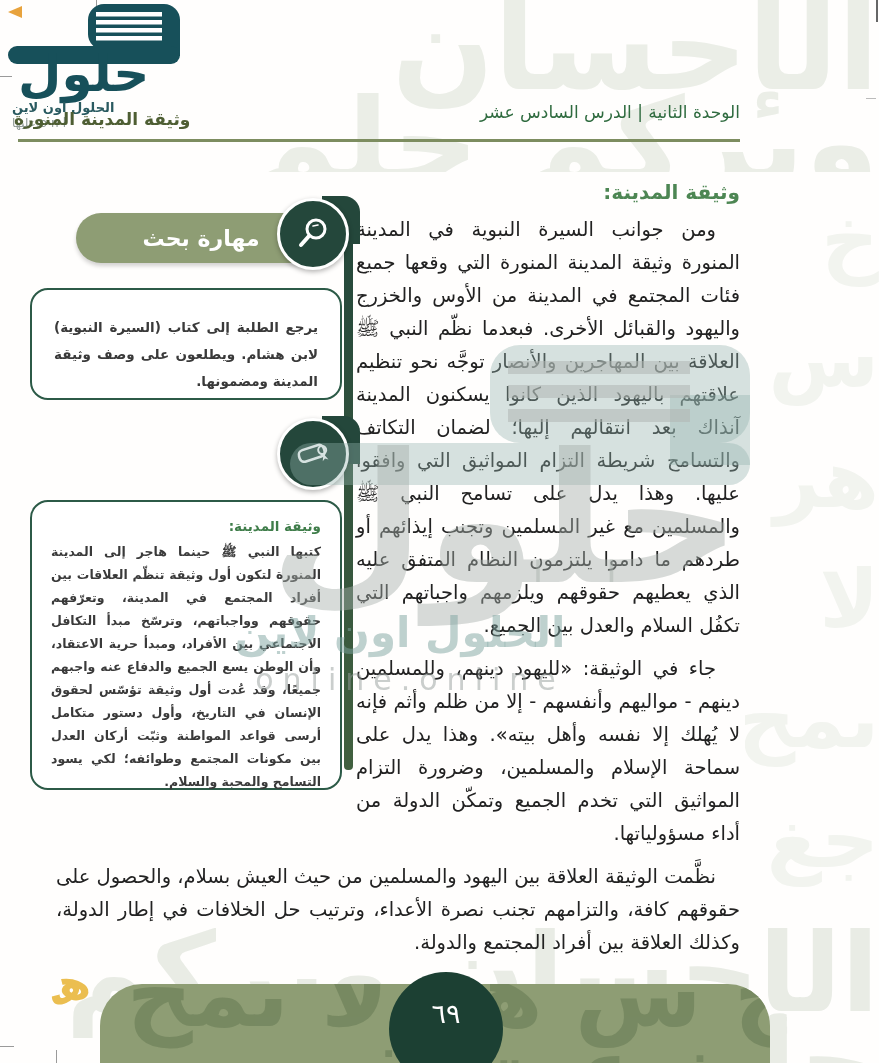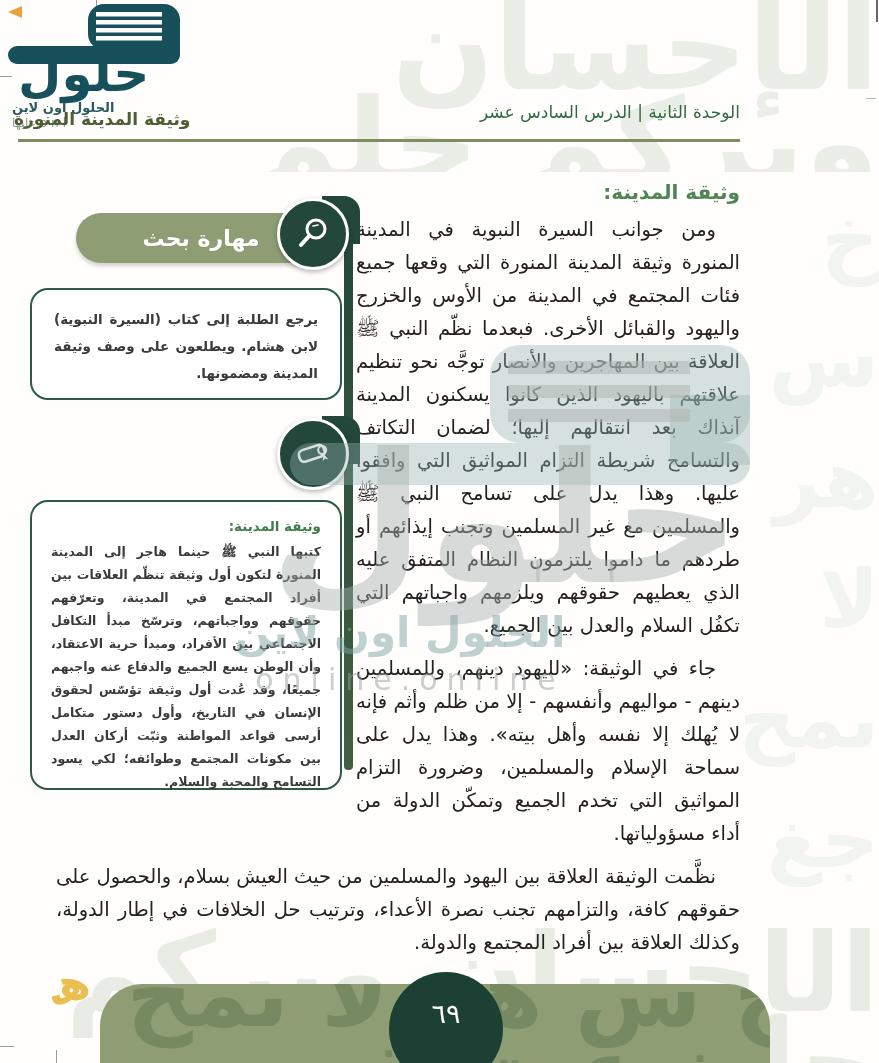--- a/index.html
+++ b/index.html
@@ -47,21 +47,21 @@
   .banner{position:absolute;left:76px;width:250px;height:50px;background:#8e9d74;z-index:12;
           border-radius:26px 8px 14px 26px;box-shadow:0 3px 4px rgba(0,0,0,.18);
           display:flex;align-items:center;justify-content:center;}
   .banner span{color:#ffffff;font-weight:bold;font-size:22px;direction:rtl;}
   .tab{position:absolute;left:322px;width:38px;height:48px;background:#24473b;z-index:11;border-radius:0 16px 0 0;}
   .circle{position:absolute;left:277px;width:66px;height:66px;border-radius:50%;background:#24473b;
           border:3px solid #ffffff;box-shadow:0 2px 5px rgba(0,0,0,.3);z-index:13;
           display:flex;align-items:center;justify-content:center;}
   .sidebox{position:absolute;left:30px;width:312px;background:#ffffff;border:2px solid #2c5a47;
            border-radius:18px;z-index:12;box-sizing:border-box;}
-  .sidebox .inner{padding:16px 22px;direction:rtl;text-align:justify;font-weight:bold;color:#3a3a3a;}
+  .sidebox .inner{padding:24px 22px;direction:rtl;text-align:justify;font-weight:bold;color:#3a3a3a;}
   .skill-box{top:288px;height:112px;}
   .skill-box .inner{font-size:13.5px;line-height:27px;}
   .enrich-box{top:500px;height:290px;}
   .enrich-box .inner{padding:13px 19px;font-size:12.5px;line-height:23px;}
   .enrich-heading{color:#3f7d4a;font-weight:bold;font-size:13.5px;margin:0 0 2px;}
 
   
   .footer-band{position:absolute;left:100px;top:984px;width:670px;height:79px;background:#8e9d74;
                border-radius:42px 42px 0 0;overflow:hidden;z-index:8;}
   .footer-band .pat{position:absolute;left:-20px;top:-28px;width:720px;color:#74865f;font-size:92px;

